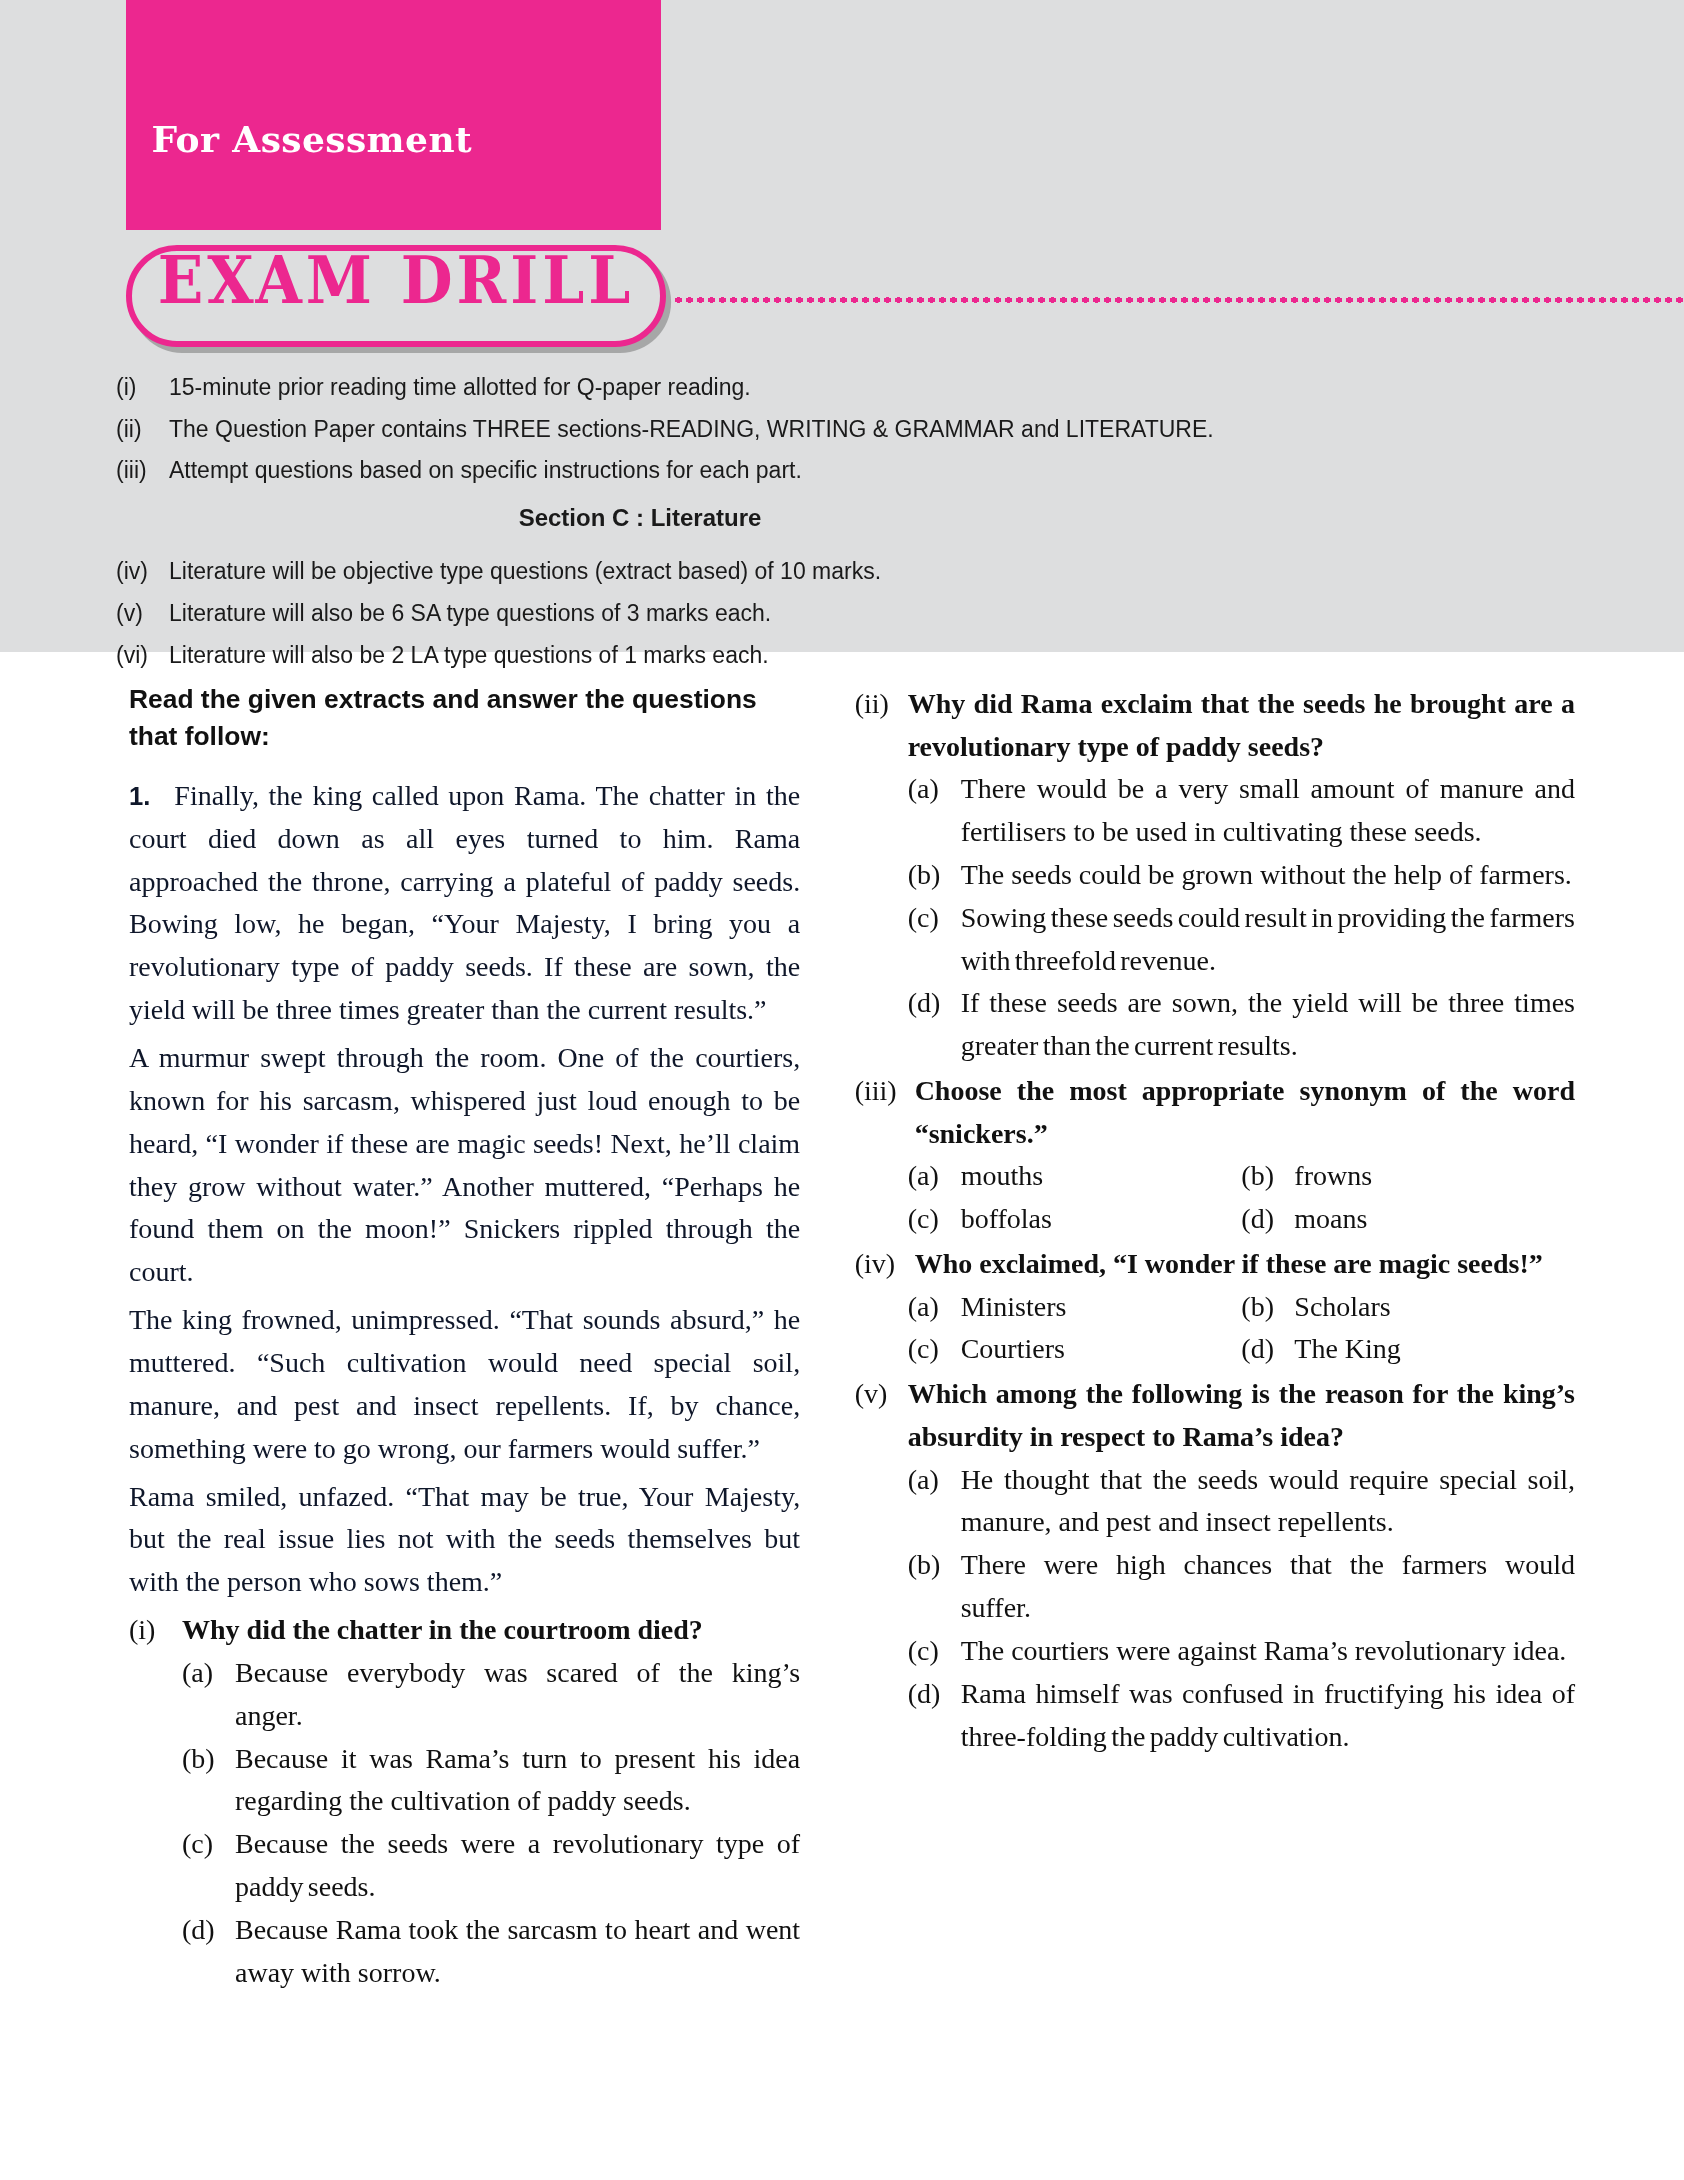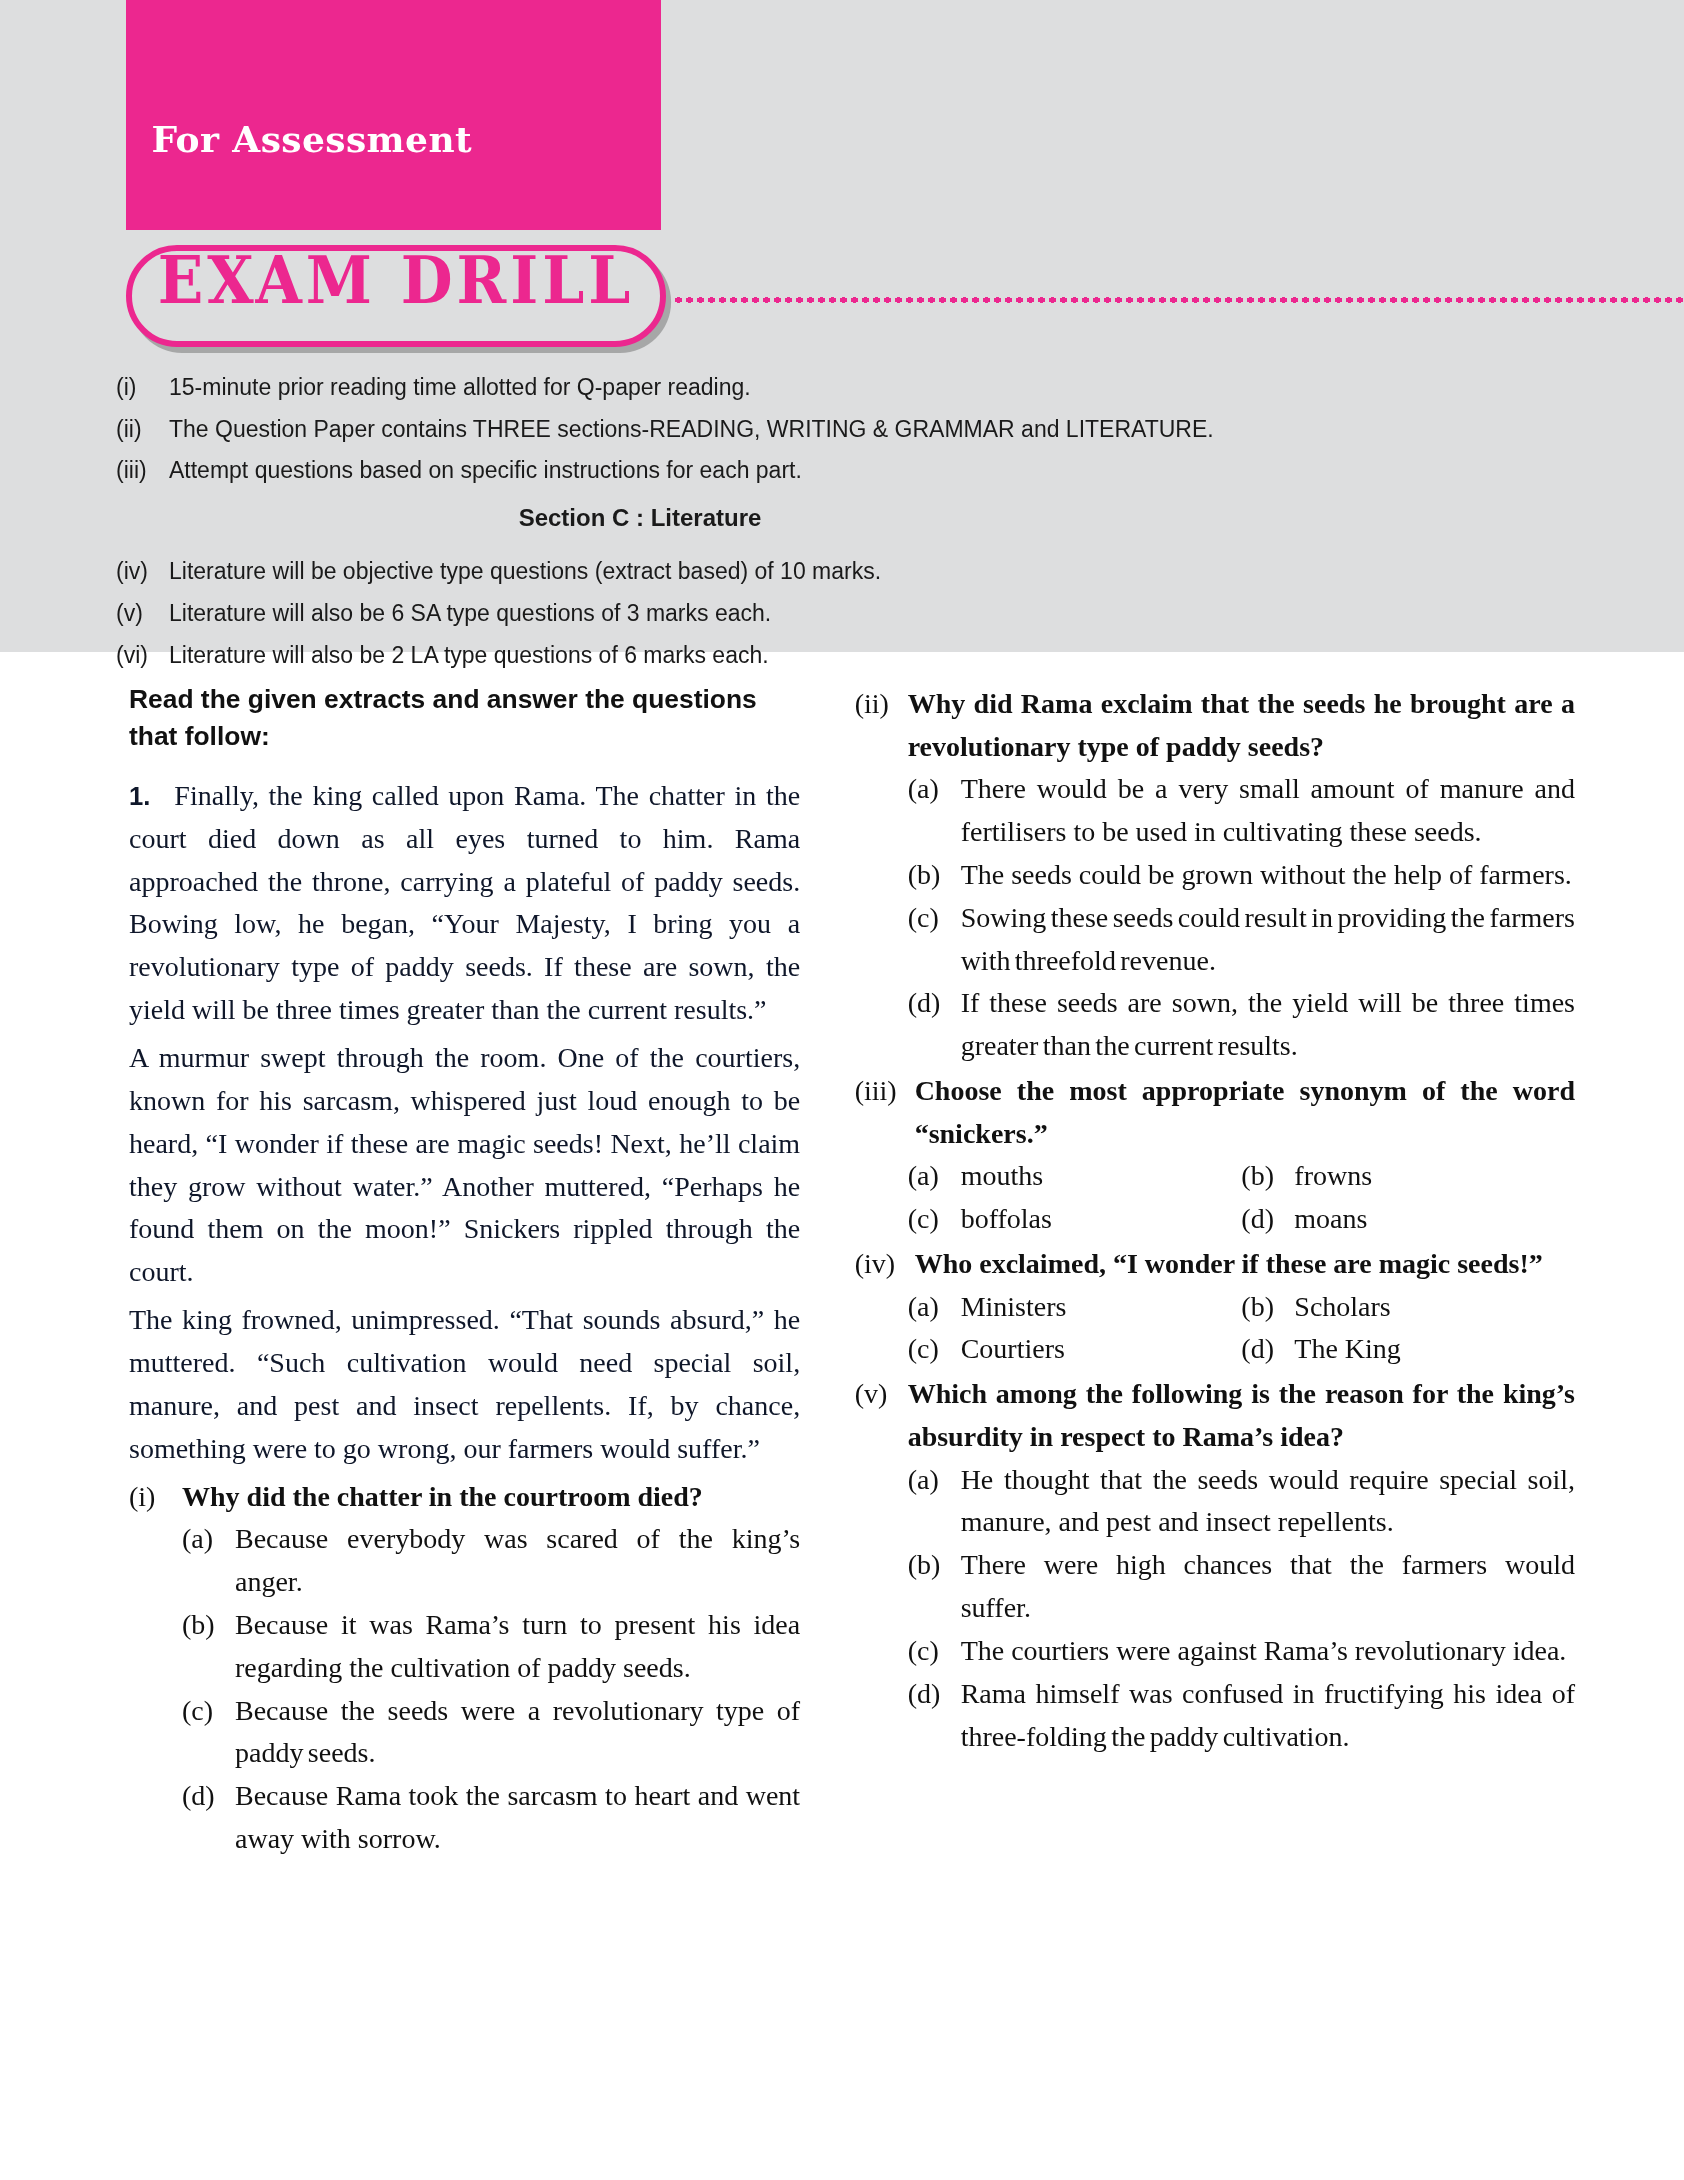--- a/index.html
+++ b/index.html
@@ -268,36 +268,37 @@
   <div class="instr-row">
     <span class="instr-num">(iv)</span>
     <span class="instr-txt">Literature will be objective type questions (extract based) of 10 marks.</span>
   </div>
   <div class="instr-row">
     <span class="instr-num">(v)</span>
     <span class="instr-txt">Literature will also be 6 SA type questions of 3 marks each.</span>
   </div>
   <div class="instr-row">
     <span class="instr-num">(vi)</span>
-    <span class="instr-txt">Literature will also be 2 LA type questions of 6 marks each.</span>
+    <span class="instr-txt">Literature will also be 2 LA type questions of 1 marks each.</span>
   </div>
 </div>
 
 <div class="content">
 
   <div class="col col-left">
 
     <div class="lead">Read the given extracts and answer the questions that follow:</div>
 
     <p class="para first"><span class="qnum">1.</span><span>Finally, the king called upon Rama. The chatter in the court died down as all eyes turned to him. Rama approached the throne, carrying a plateful of paddy seeds. Bowing low, he began, “Your Majesty, I bring you a revolutionary type of paddy seeds. If these are sown, the yield will be three times greater than the current results.”</span></p>
 
     <p class="para">A murmur swept through the room. One of the courtiers, known for his sarcasm, whispered just loud enough to be heard, “I wonder if these are magic seeds! Next, he’ll claim they grow without water.” Another muttered, “Perhaps he found them on the moon!” Snickers rippled through the court.</p>
 
     <p class="para">The king frowned, unimpressed. “That sounds absurd,” he muttered. “Such cultivation would need special soil, manure, and pest and insect repellents. If, by chance, something were to go wrong, our farmers would suffer.”</p>
 
+    <p class="para">Rama smiled, unfazed. “That may be true, Your Majesty, but the real issue lies not with the seeds themselves but with the person who sows them.”</p>
 
     <div class="q-row">
       <span class="q-label">(i)</span>
       <span class="q-text">Why did the chatter in the courtroom died?</span>
     </div>
     <div class="opt-row">
       <span class="opt-label">(a)</span>
       <span class="opt-text">Because everybody was scared of the king’s anger.</span>
     </div>
     <div class="opt-row">

